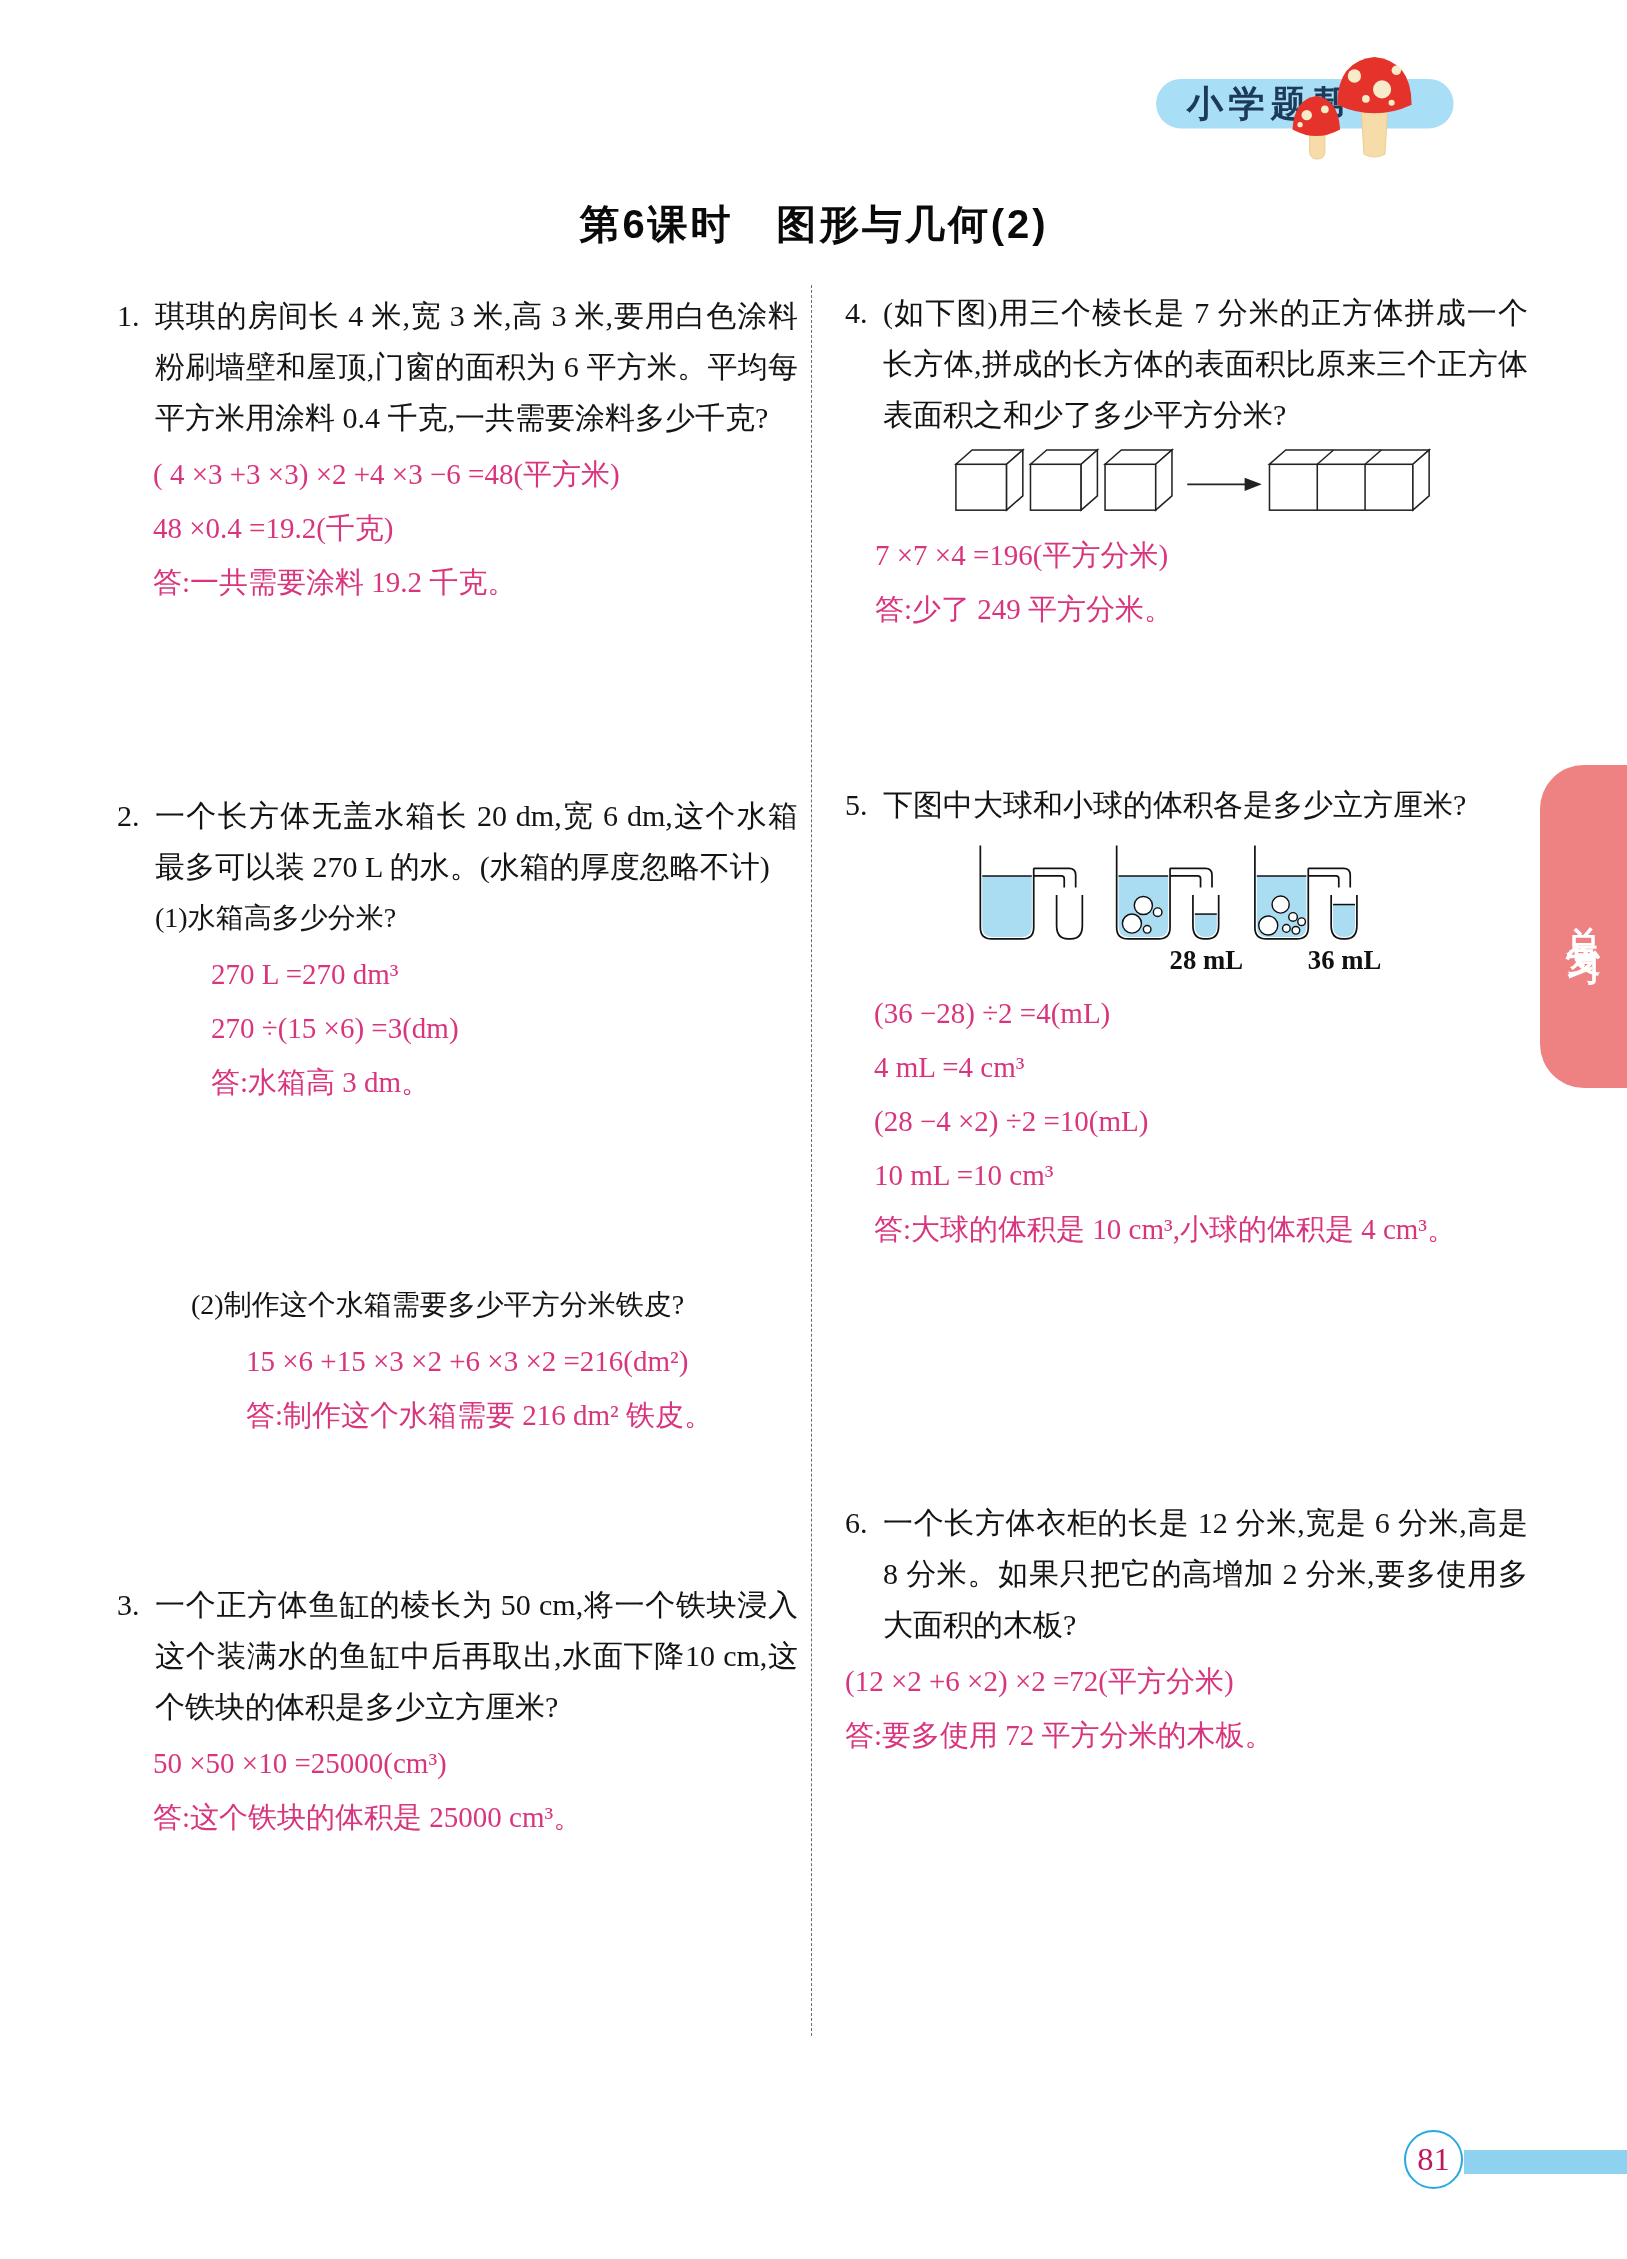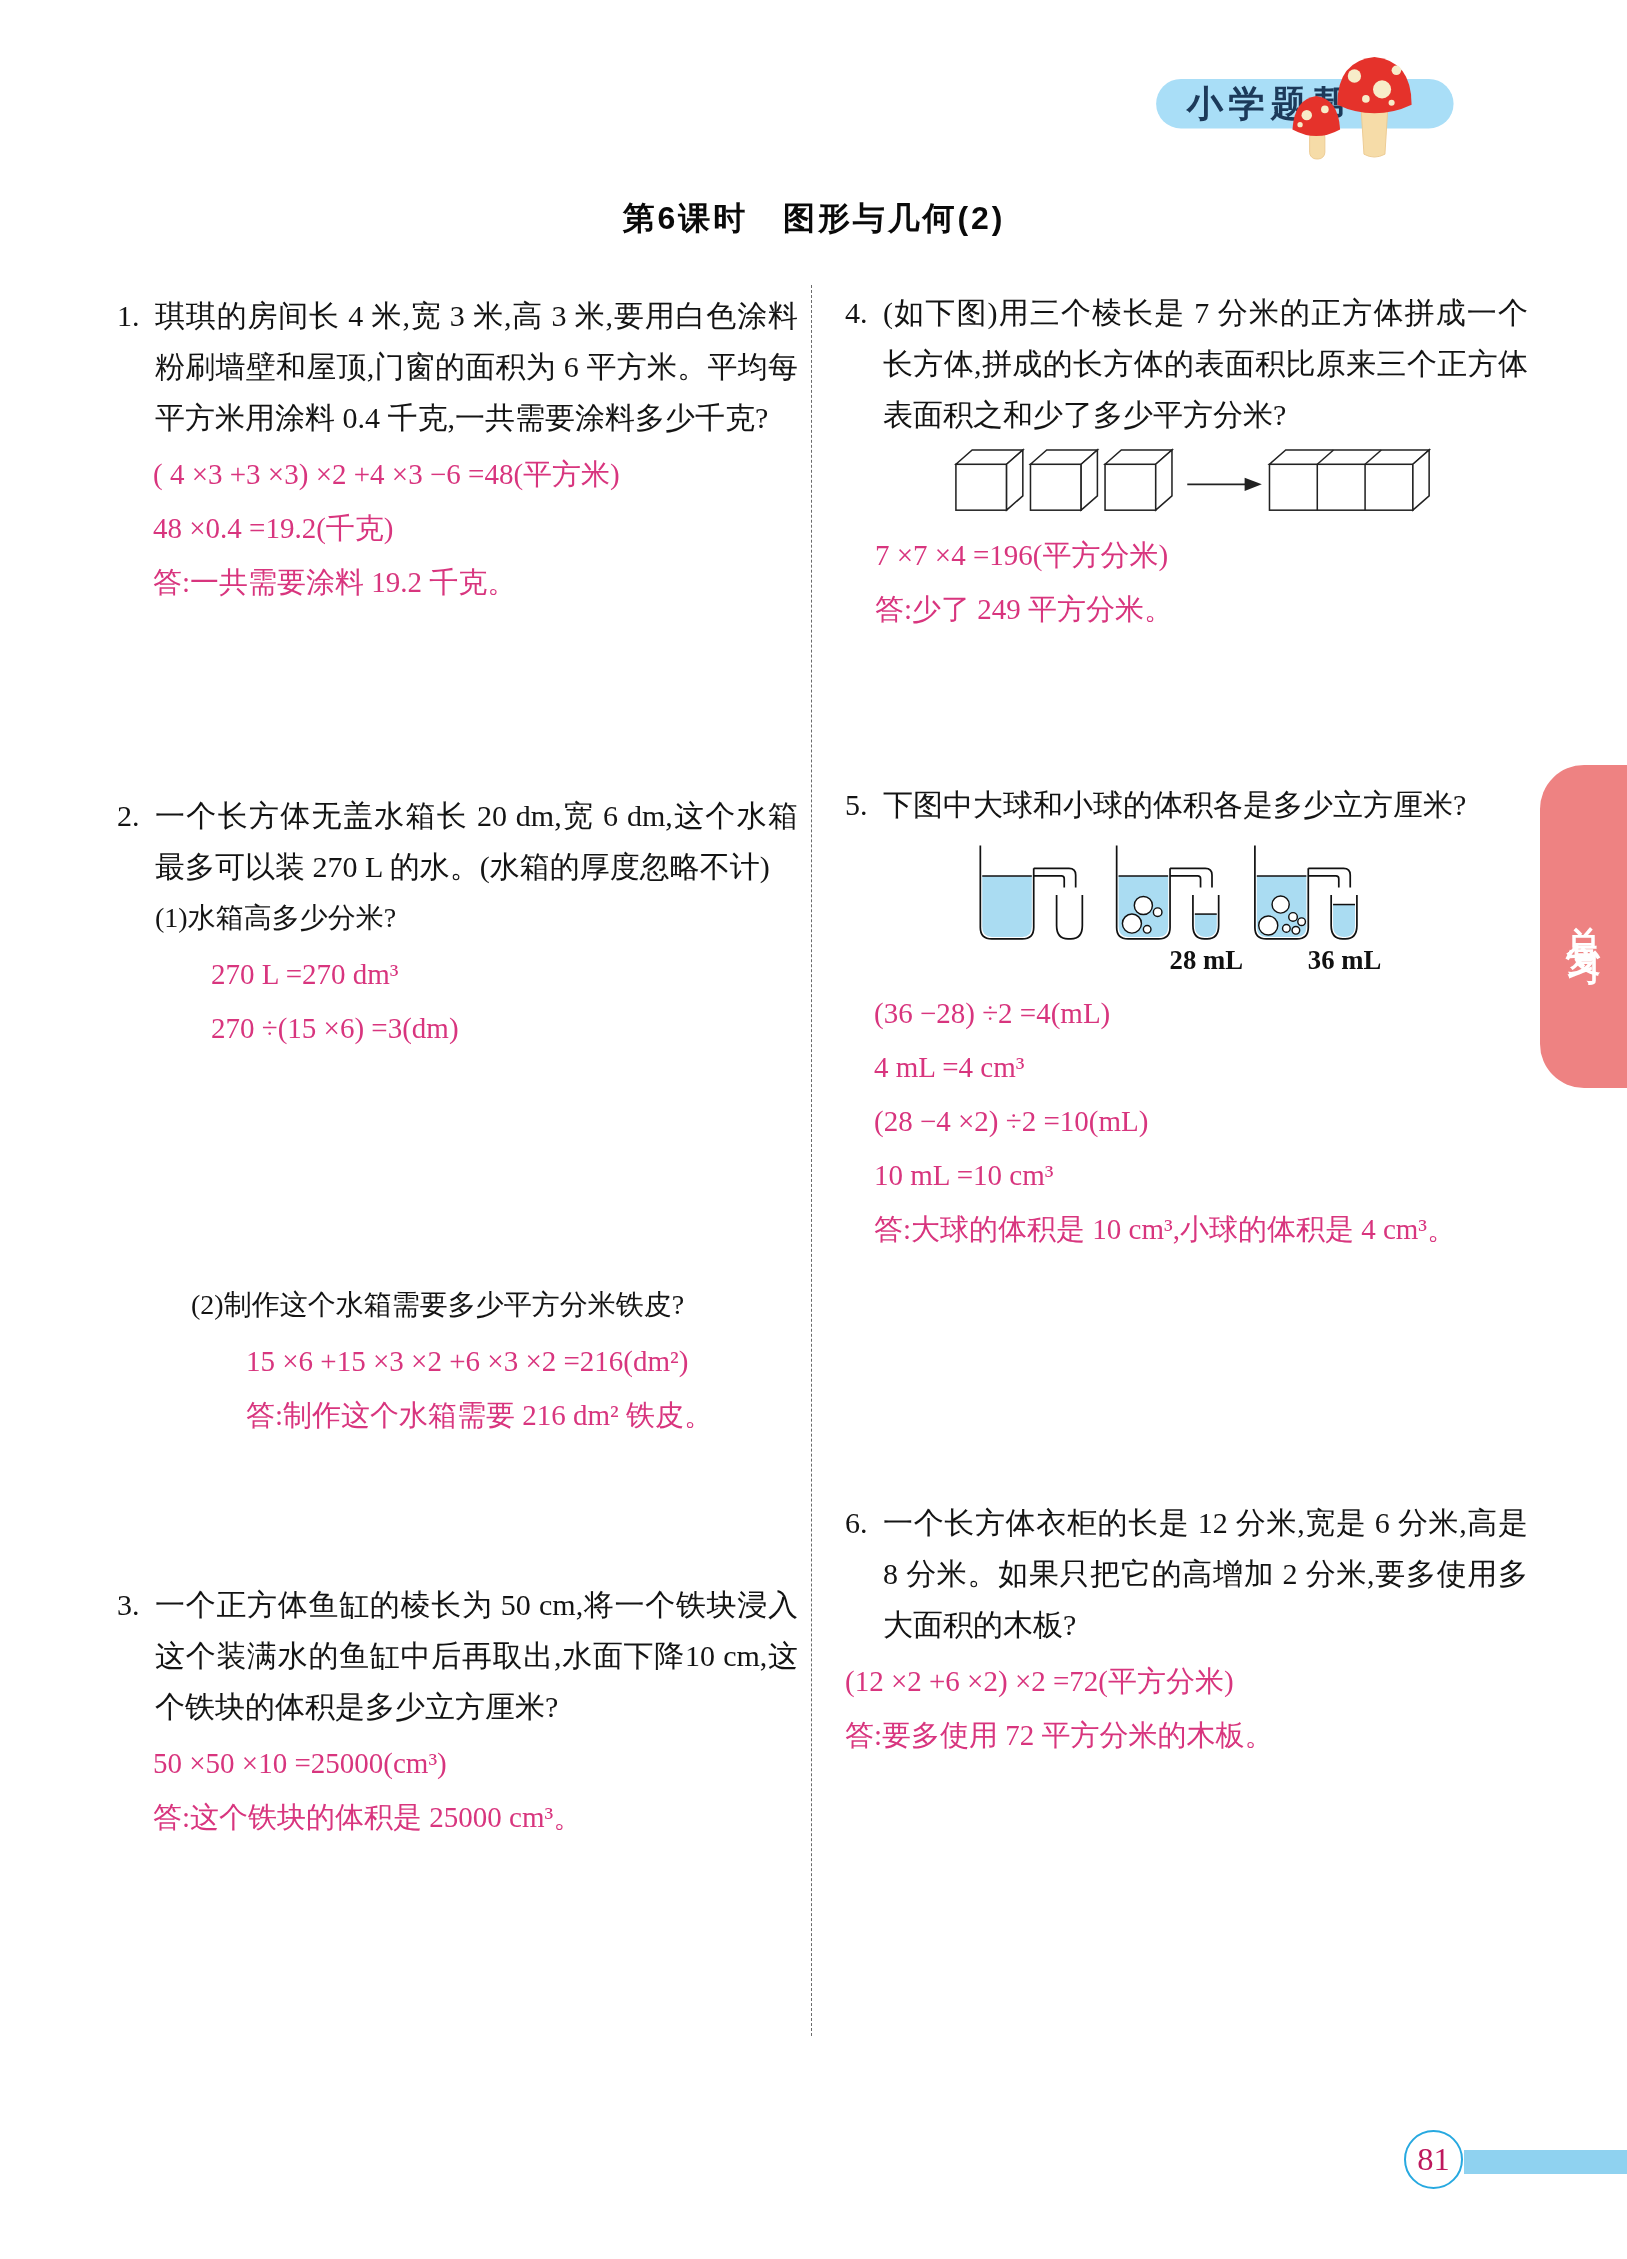--- a/index.html
+++ b/index.html
@@ -5,21 +5,21 @@
   html,body { margin:0; padding:0; background:#fff; }
   .page {
     position:relative; width:1628px; height:2260px; background:#ffffff;
     font-family:"Liberation Serif","DejaVu Serif",serif; color:#141414; overflow:hidden;
   }
   
   .logo-wrap { position:absolute; left:1152px; top:36px; width:320px; height:143px; }
   .title {
     position:absolute; top:197px; left:0; width:100%; text-align:center;
     font-family:"Liberation Sans","DejaVu Sans",sans-serif; font-weight:bold;
-    font-size:32px; letter-spacing:2.9px; color:#0a0a0a;
+    font-size:40px; letter-spacing:2.9px; color:#0a0a0a;
   }
   
   .divider { position:absolute; left:811px; top:285px; height:1751px; border-left:1.9px dashed #6b6b6b; }
   .block { position:absolute; }
   .stem { position:relative; padding-left:38px; font-size:30px; line-height:51px; text-align:justify; }
   .pnum { position:absolute; left:0; top:0; }
   .subq { font-size:28px; line-height:51px; }
   .sol  { color:#d8357e; font-size:29px; line-height:54px; margin-top:3.8px; }
   .sol .hang { padding-left:30px; text-indent:-30px; }
   .figure { display:block; }
@@ -89,20 +89,21 @@
 
   <div class="block" style="left:117px; top:790px; width:681px;">
     <div class="stem">
       <span class="pnum">2.</span>
       <span>一个长方体无盖水箱长 20 dm,宽 6 dm,这个水箱最多可以装 270 L 的水。(水箱的厚度忽略不计)</span>
     </div>
     <div class="subq" style="margin-left:38px;">(1)水箱高多少分米?</div>
     <div class="sol" style="margin-left:94px;">
       <div>270 L =270 dm³</div>
       <div>270 ÷(15 ×6) =3(dm)</div>
+      <div>答:水箱高 3 dm。</div>
     </div>
   </div>
 
   <div class="block" style="left:151px; top:1279px; width:660px;margin-left:40px;">
     <div class="subq">(2)制作这个水箱需要多少平方分米铁皮?</div>
     <div class="sol" style="margin-left:55px;">
       <div>15 ×6 +15 ×3 ×2 +6 ×3 ×2 =216(dm²)</div>
       <div>答:制作这个水箱需要 216 dm² 铁皮。</div>
     </div>
   </div>

